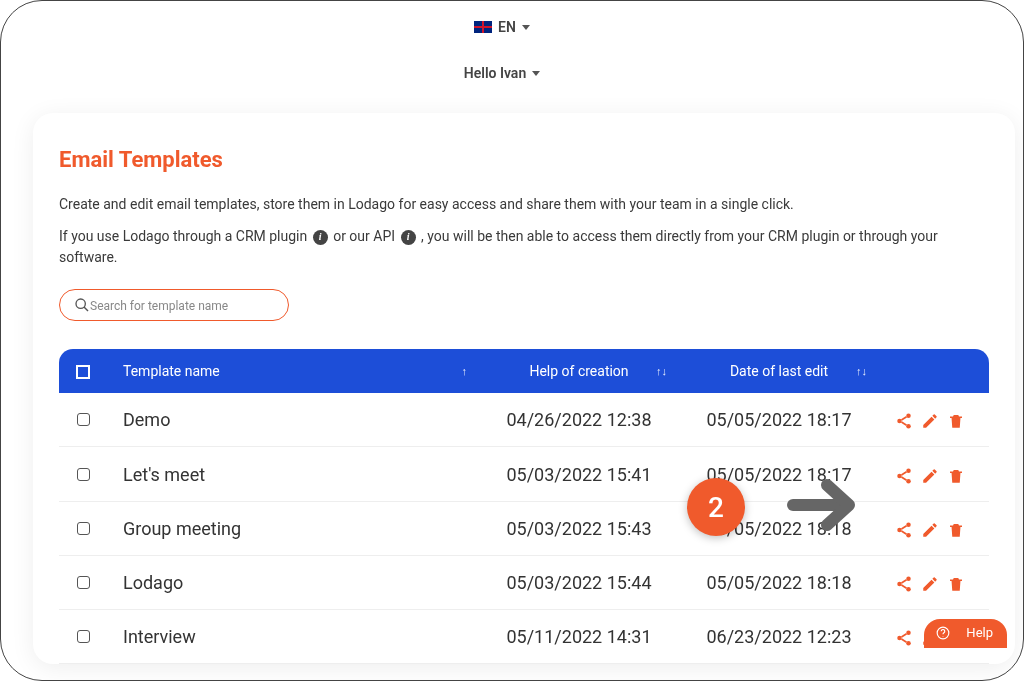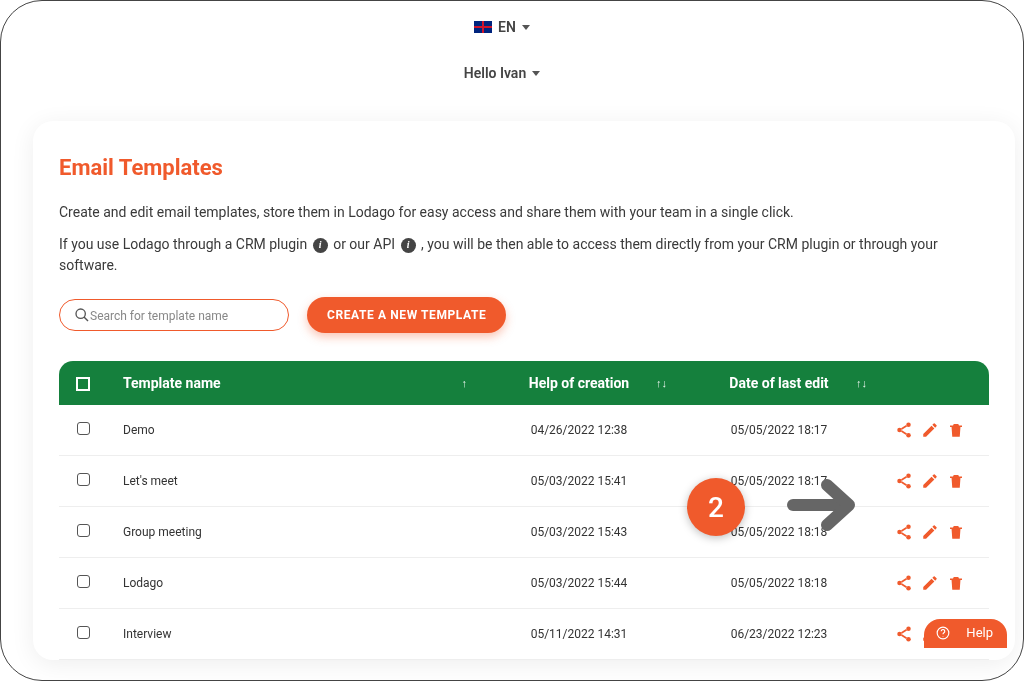--- a/index.html
+++ b/index.html
@@ -36,21 +36,21 @@
   }
   .caret-down {
     width: 0; height: 0; border-left: 4px solid transparent; border-right: 4px solid transparent; border-top: 5px solid #555;
     display: inline-block;
   }
   .lang-switch .label, .user-greeting .label { font-weight: 600; color: #444; }
 
   
   .card {
     position: absolute;
-    left: 32px; right: 8px; top: 120px;
+    left: 32px; right: 8px; top: 112px;
     background: #fff;
     border-radius: 20px;
     box-shadow: 0 4px 24px rgba(0,0,0,0.07);
     padding: 34px 26px 0 26px;
   }
 
   h1.page-title {
     color: #f05a2c;
     font-size: 22px;
     font-weight: 700;
@@ -80,40 +80,40 @@
   .search-input::placeholder { color: #888; }
   .create-btn {
     background: #f05a2c; color: #fff; border: none; border-radius: 999px;
     padding: 11px 20px; font-size: 12px; font-weight: 700; letter-spacing: 0.6px;
     cursor: pointer; box-shadow: 0 4px 10px rgba(240,90,44,0.35);
   }
 
   
   .tbl { width: 100%; border-collapse: separate; border-spacing: 0; }
   .tbl thead th {
-    background: #15803d; color: #fff; font-size: 14px; font-weight: 700;
+    background: #1d4ed8; color: #fff; font-size: 14px; font-weight: 400;
     text-align: left; padding: 14px 16px; position: relative;
   }
   .tbl thead th:first-child { border-top-left-radius: 14px; width: 48px; text-align: center; }
   .tbl thead th:nth-child(2) { }
   .tbl thead th:nth-child(3) { width: 200px; text-align: center; }
   .tbl thead th:nth-child(4) { width: 200px; text-align: center; }
   .tbl thead th:last-child { border-top-right-radius: 14px; width: 100px; }
   .hdr-checkbox {
     width: 14px; height: 14px; border: 2px solid #fff; display: inline-block; vertical-align: middle;
   }
   .sort-ic {
     position: absolute; right: 12px; top: 50%; transform: translateY(-50%);
     font-size: 11px; opacity: 0.9;
   }
   .sort-ic.single::before { content: "\2191"; }
   .sort-ic::before { content: "\2191\2193"; }
 
   .tbl tbody td {
-    border-bottom: 1px solid #eee; padding: 16px 16px; font-size: 12px; color: #333;
+    border-bottom: 1px solid #eee; padding: 16px 16px; font-size: 18px; color: #333;
   }
   .tbl tbody td:first-child { text-align: center; width: 48px; }
   .row-checkbox {
     width: 13px; height: 13px; border: 1.5px solid #555; border-radius: 3px; display: inline-block;
   }
   .tbl tbody td.date-cell { text-align: center; }
   .actions-cell { text-align: left; white-space: nowrap; }
   .act-icon { color: #f05a2c; display: inline-flex; width: 18px; height: 18px; margin-right: 8px; cursor: pointer; vertical-align: middle; }
   .act-icon svg { width: 100%; height: 100%; }
 
@@ -169,21 +169,20 @@
     </p>
 
     <div class="controls-row">
       <div class="search-wrap">
         <svg class="search-icon-svg" viewBox="0 0 24 24">
           <circle cx="10" cy="10" r="7"></circle>
             <line x1="21" y1="21" x2="15" y2="15"></line>
         </svg>
         <input class="search-input" type="text" placeholder="Search for template name" style="">
       </div>
-      <button class="create-btn">CREATE A NEW TEMPLATE</button>
     </div>
 
     <table class="tbl">
       <thead>
         <tr>
           <th><span class="hdr-checkbox"></span></th>
           <th>
             <span>Template name</span>
             <span class="sort-ic single"></span>
           </th>

